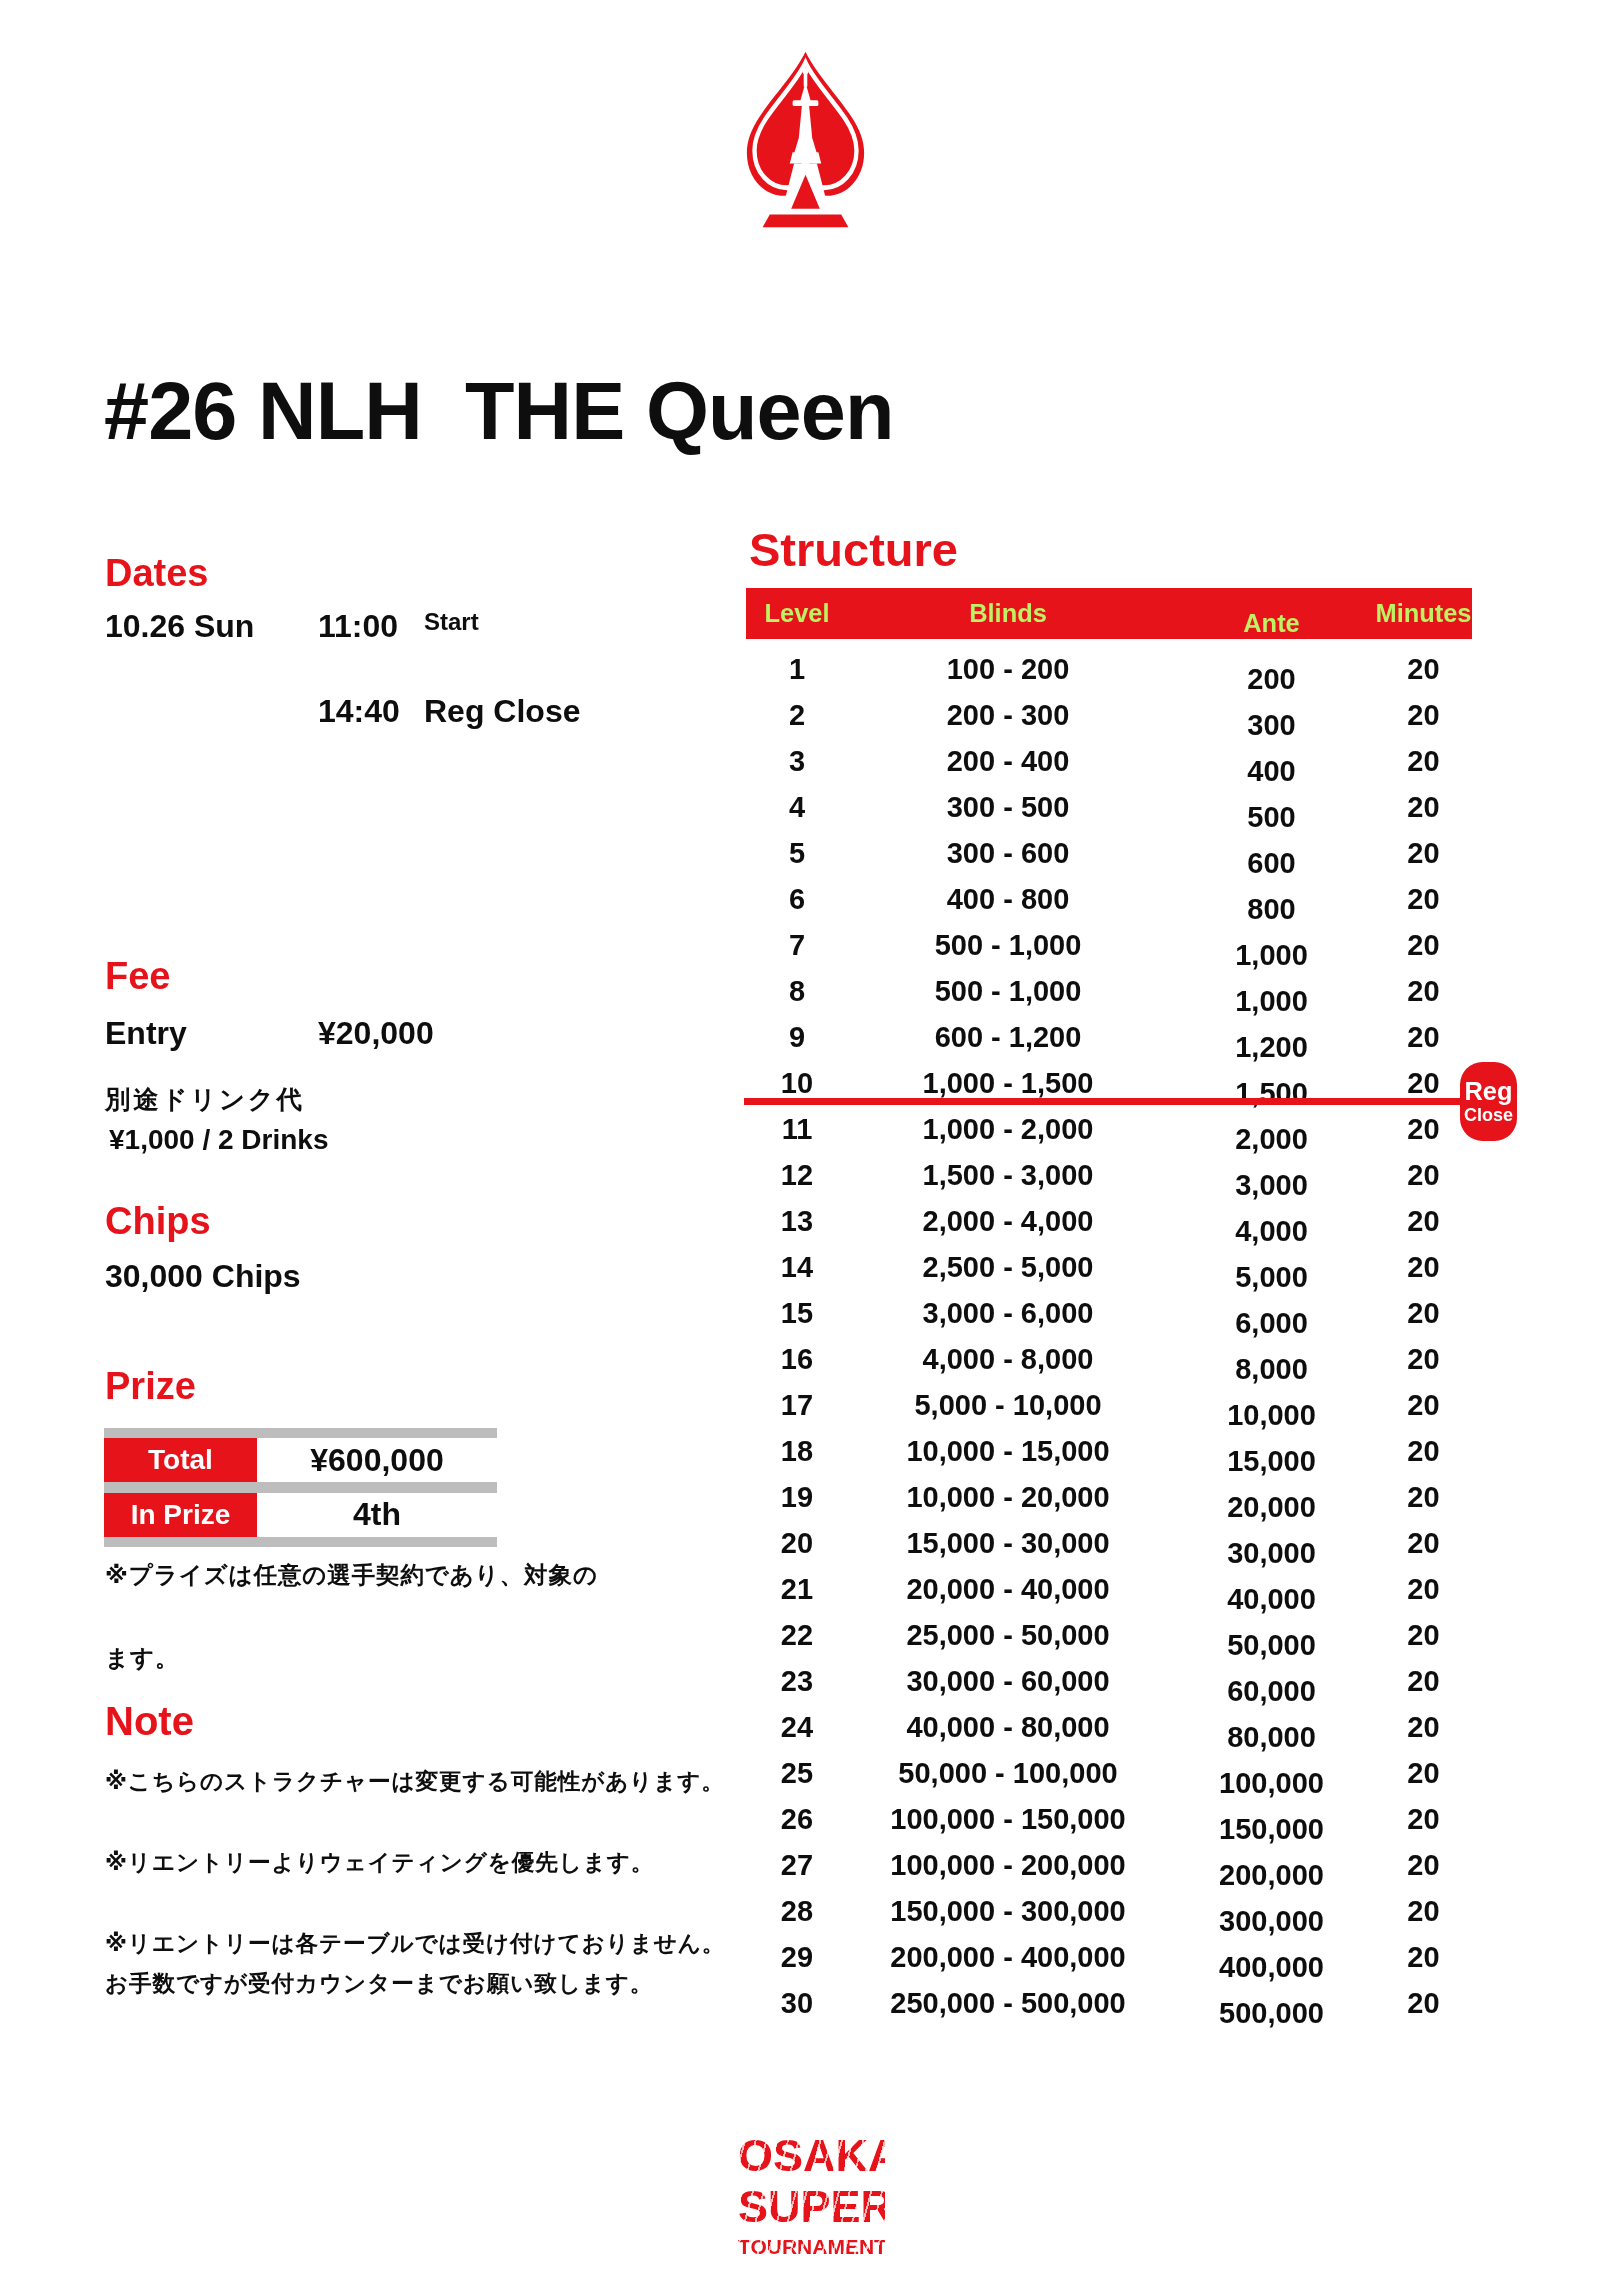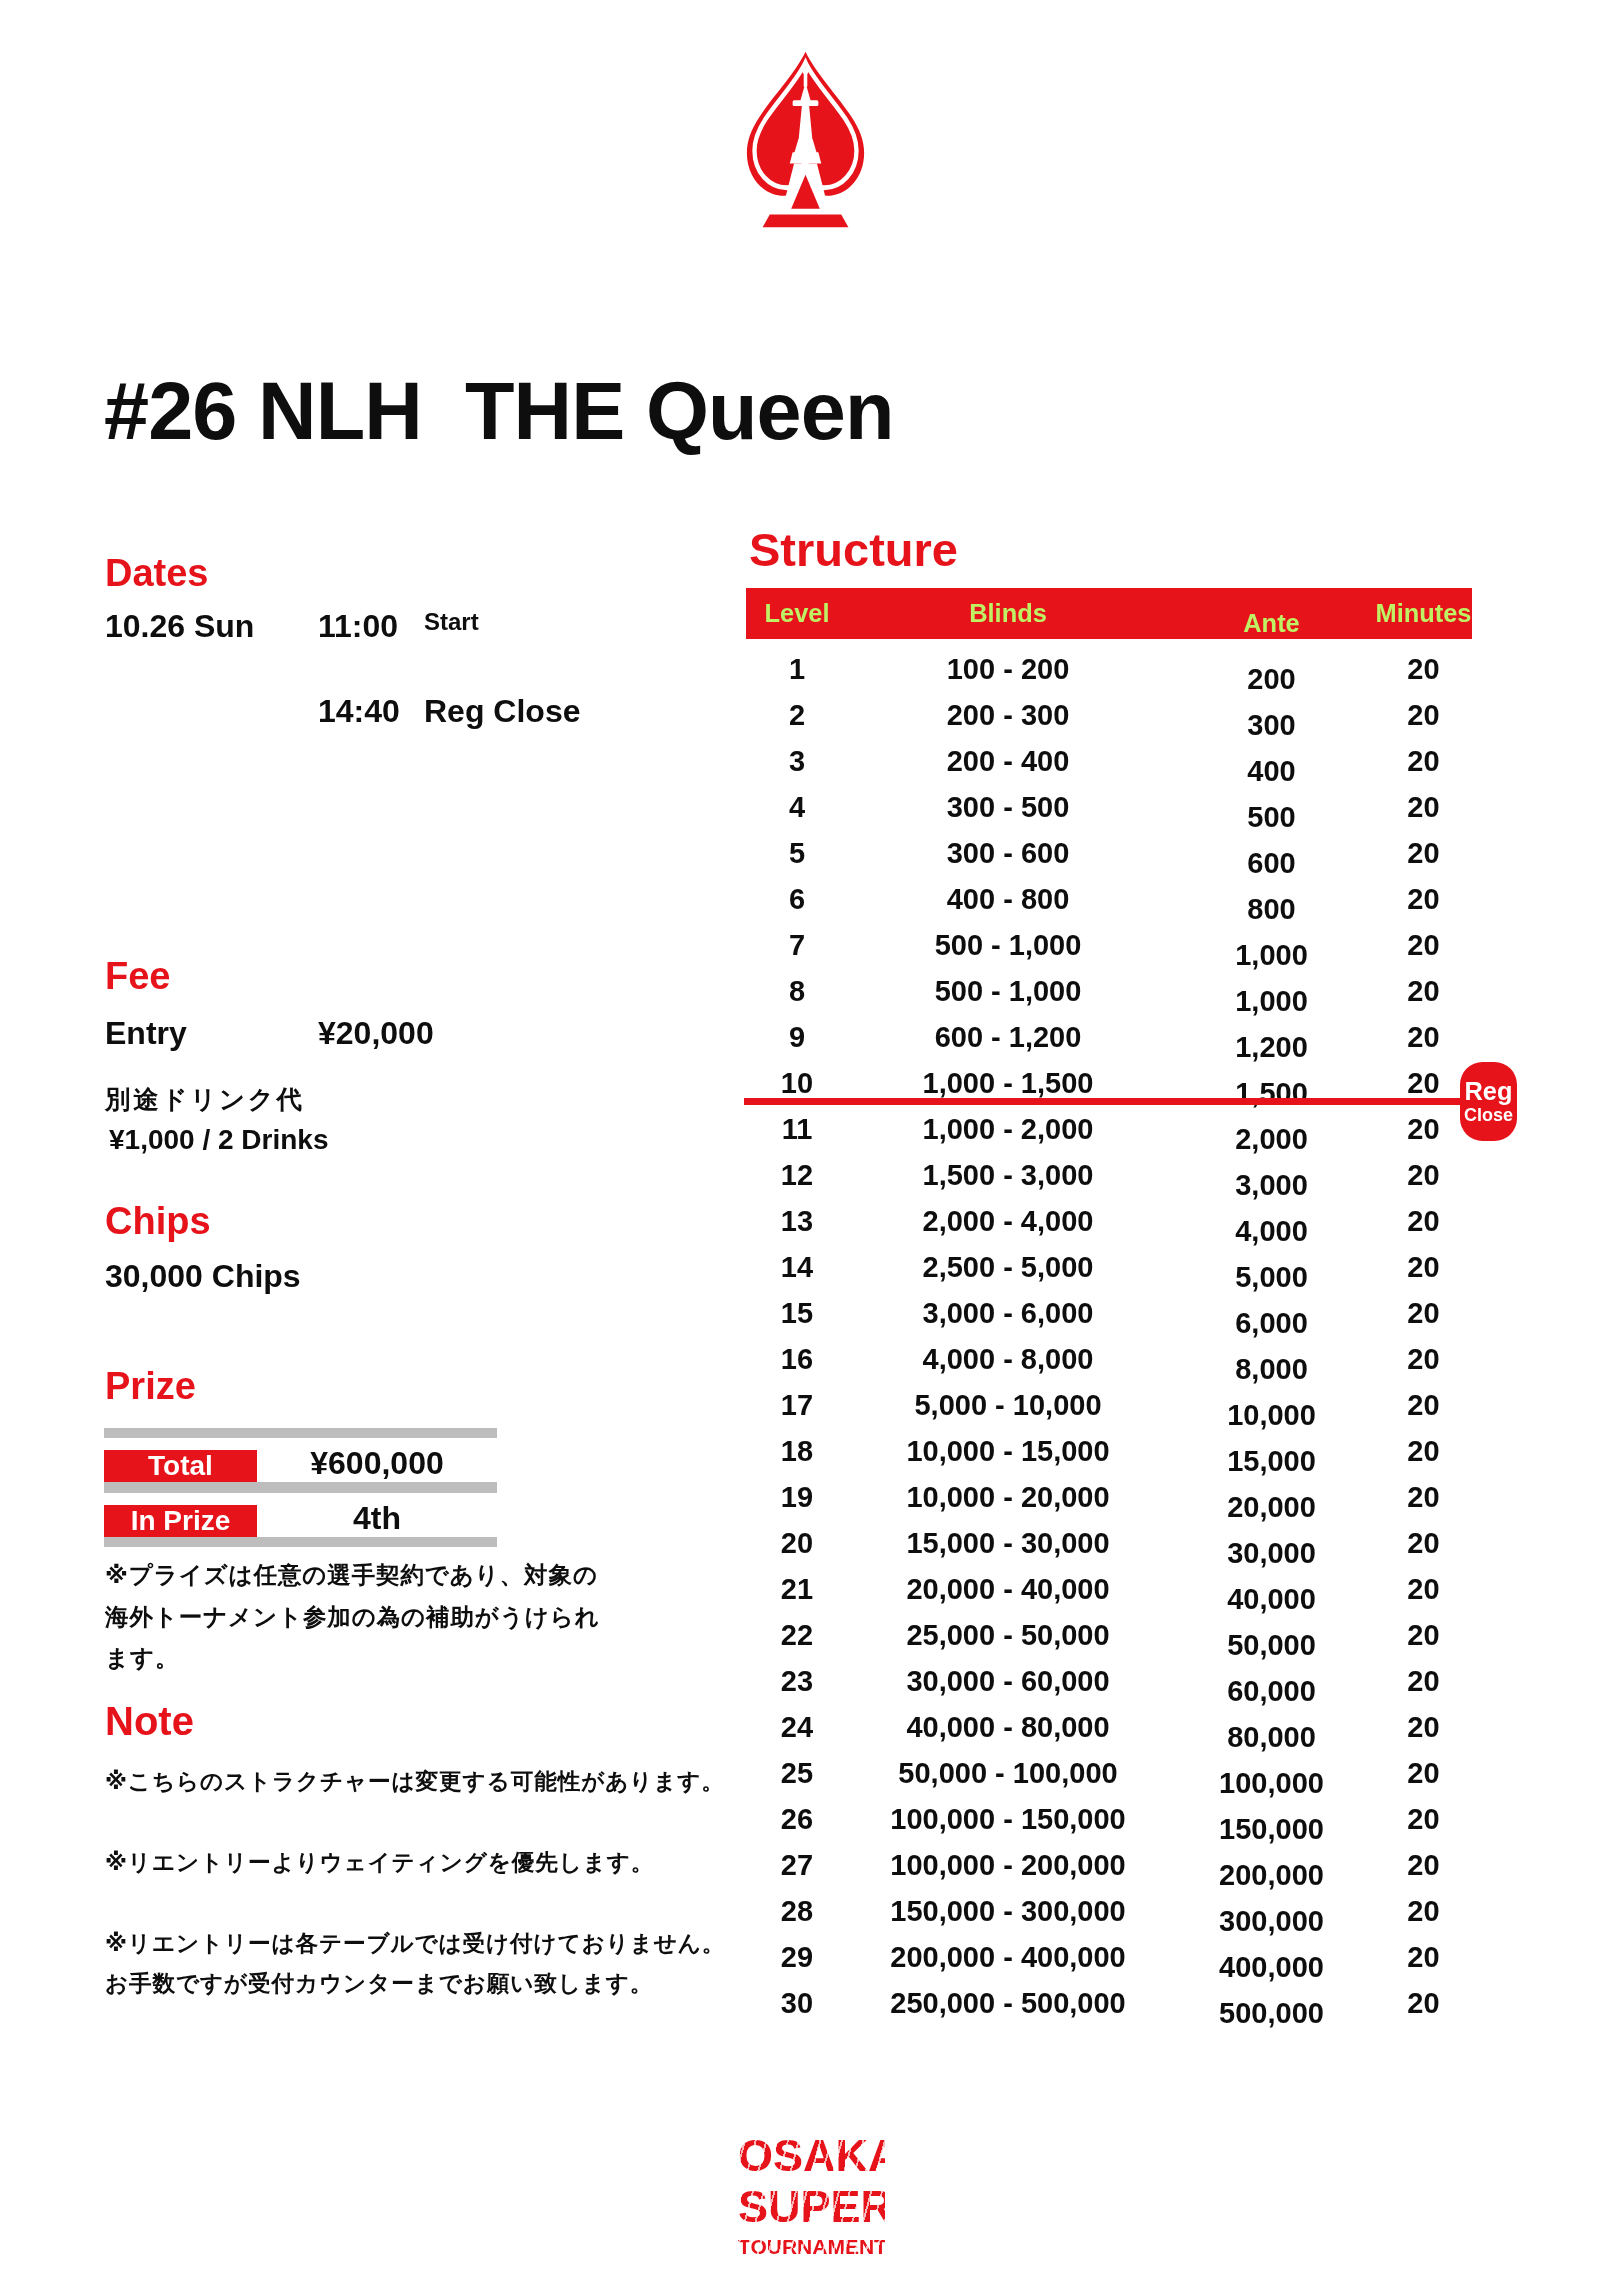--- a/index.html
+++ b/index.html
@@ -38,21 +38,21 @@
   .fee-drink-price{left:109px;top:1124px;font-size:28px;}
 
   
   .h-chips{left:105px;top:1200px;font-size:38px;}
   .chips-value{left:105px;top:1258px;font-size:32px;}
 
   
   .h-prize{left:105px;top:1365px;font-size:38px;}
   .prize-table{position:absolute;left:104px;top:1428px;width:393px;}
   .prize-bar{height:10.4px;background:var(--bar-gray);}
-  .prize-row{display:flex;height:44px;background:#ffffff;align-items:flex-end;}
+  .prize-row{display:flex;height:44px;background:#ffffff;}
   .prize-label{width:153px;background:var(--accent);color:#ffffff;font-weight:800;
                font-size:28px;display:flex;align-items:center;justify-content:center;}
   .prize-value{flex:1;color:var(--ink);font-weight:800;font-size:32px;
                display:flex;align-items:center;justify-content:center;}
 
   .jp-note{position:absolute;left:105px;color:var(--ink);font-weight:800;
            font-size:23.5px;letter-spacing:0.9px;}
   .pn1{top:1559px;} .pn2{top:1601px;} .pn3{top:1642px;}
 
   
@@ -140,21 +140,20 @@
       <div class="prize-value">¥600,000</div>
     </div>
     <div class="prize-bar"></div>
     <div class="prize-row">
       <div class="prize-label">In Prize</div>
       <div class="prize-value">4th</div>
     </div>
     <div class="prize-bar"></div>
   </div>
   <div class="jp-note pn1">※プライズは任意の選手契約であり、対象の</div>
-  <div class="jp-note pn2">海外トーナメント参加の為の補助がうけられ</div>
   <div class="jp-note pn3">ます。</div>
 
   <div class="red-heading h-note">Note</div>
   <div class="jp-note nl1">※こちらのストラクチャーは変更する可能性があります。</div>
   <div class="jp-note nl2">※リエントリーよりウェイティングを優先します。</div>
   <div class="jp-note nl3">※リエントリーは各テーブルでは受け付けておりません。</div>
   <div class="jp-note nl4">お手数ですが受付カウンターまでお願い致します。</div>
 
   <div class="red-heading h-structure">Structure</div>
   <div class="struct-header">

